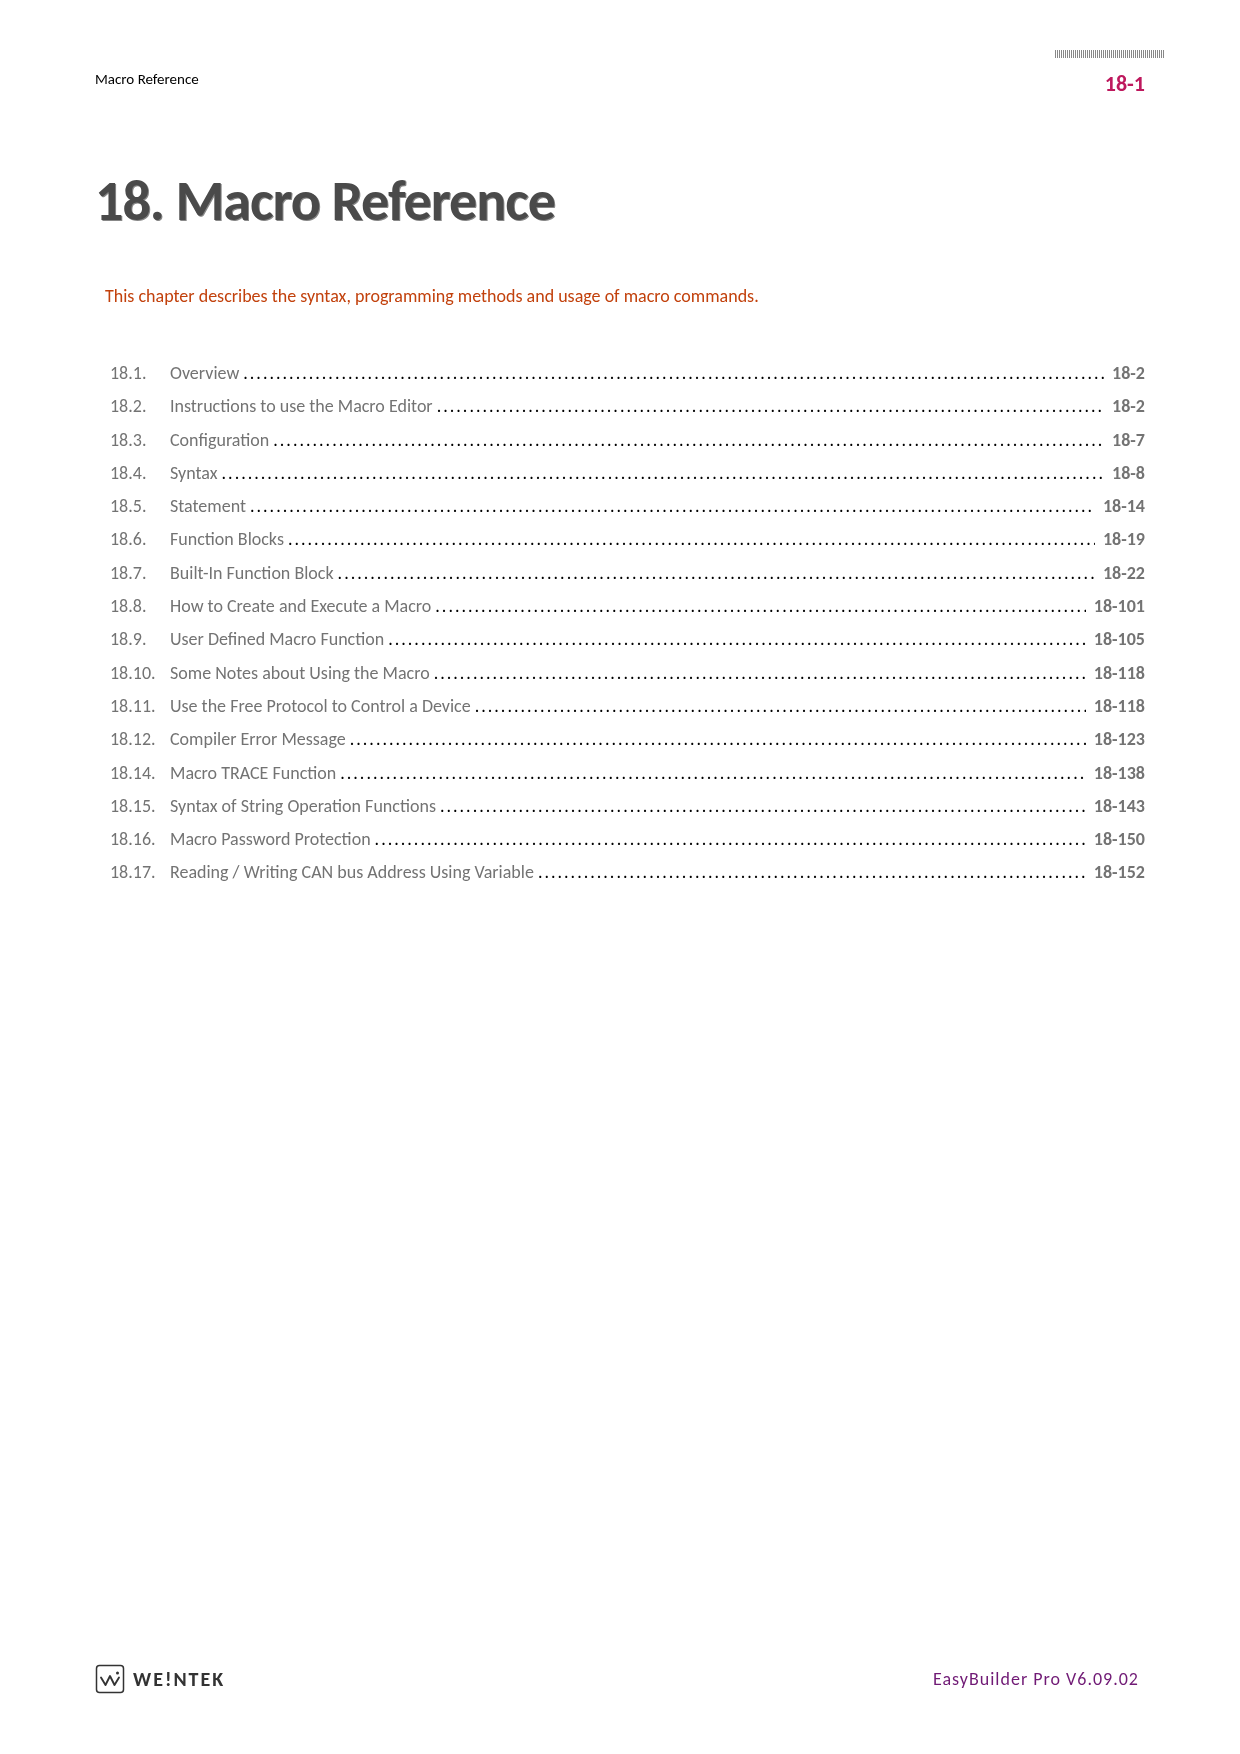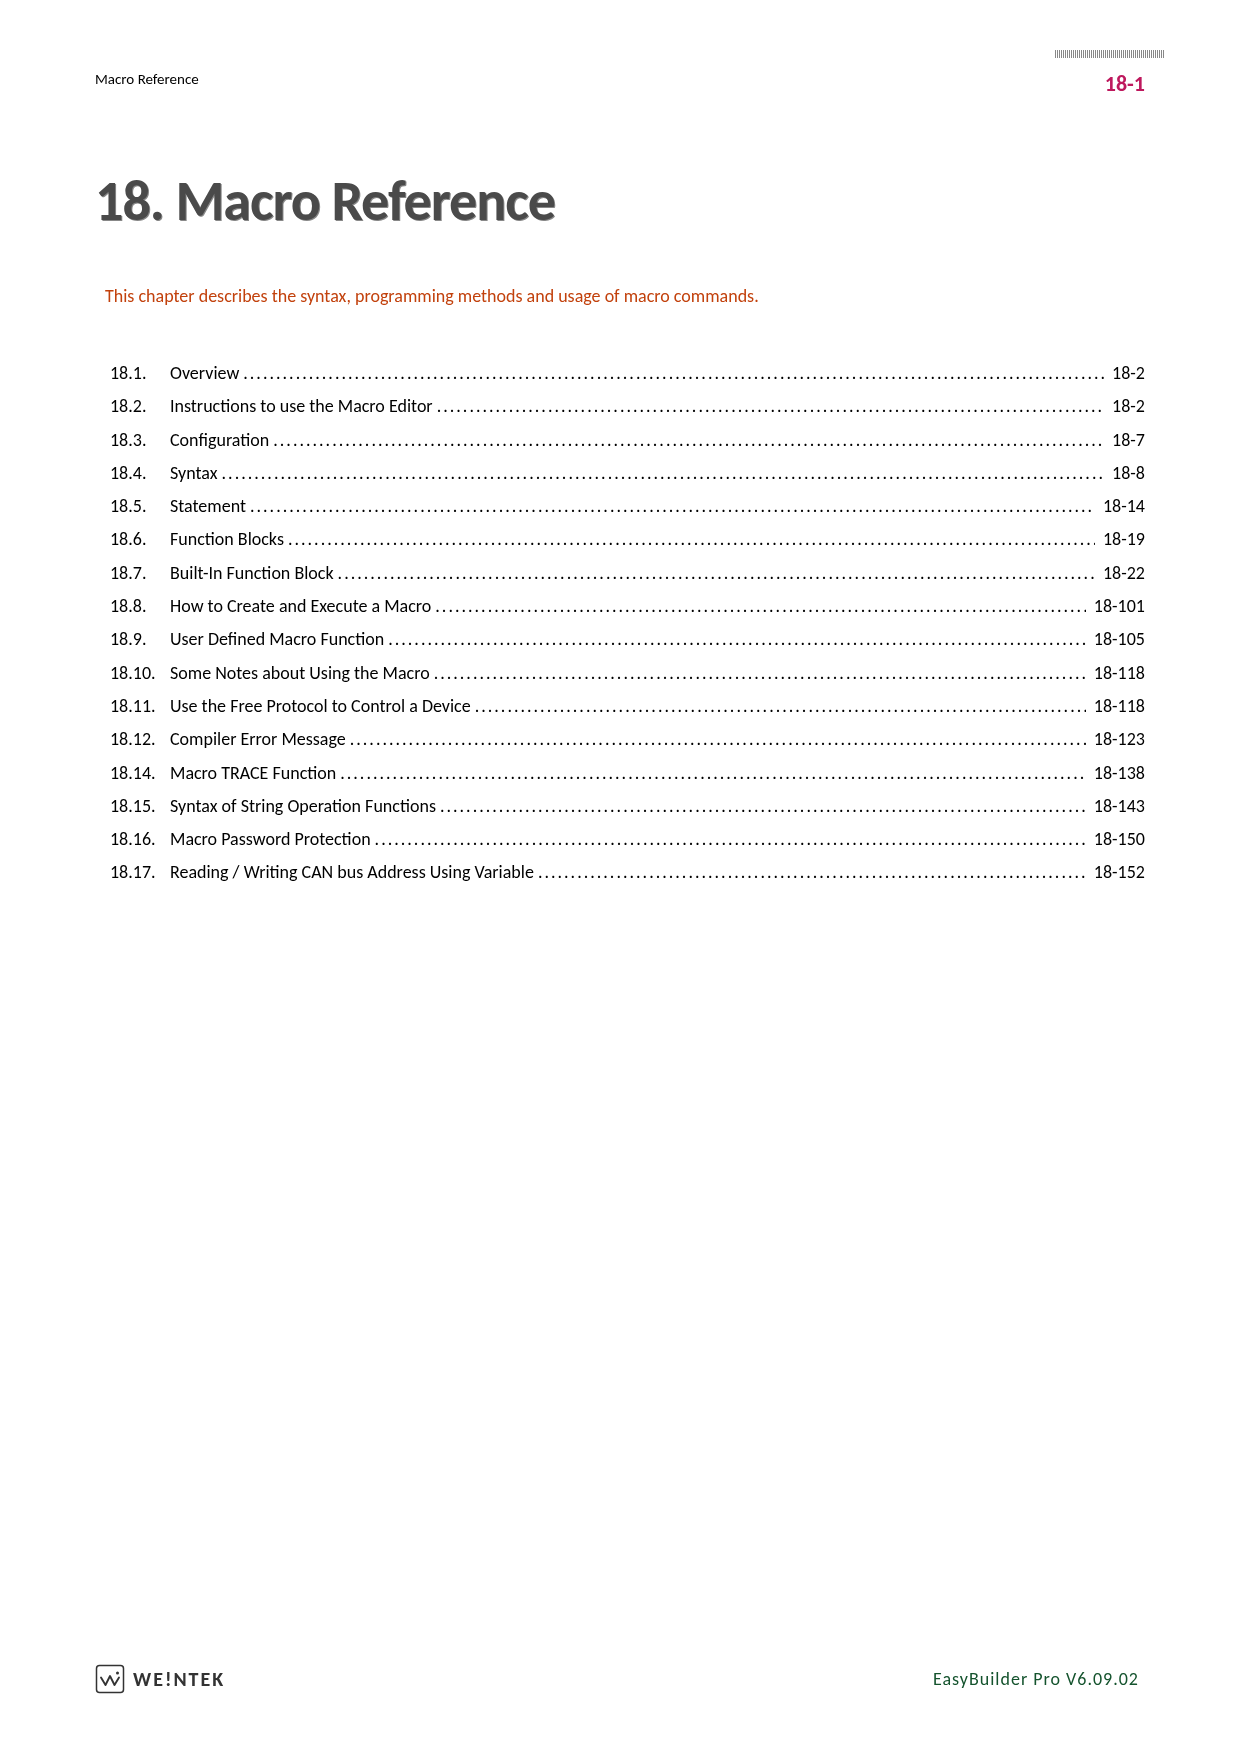--- a/index.html
+++ b/index.html
@@ -66,21 +66,21 @@
       margin-left: 10px;
     }
     .toc {
       margin-left: 15px;
     }
     .toc-row {
       display: flex;
       align-items: baseline;
       font-size: 18px;
       line-height: 1.85;
-      color: #000000;
+      color: #737373;
     }
     .toc-num {
       min-width: 60px;
       text-align: left;
     }
     .toc-title {
       white-space: nowrap;
     }
     .toc-leader {
       flex: 1;
@@ -88,20 +88,21 @@
       margin: 0 4px;
     }
     .toc-leader::after {
       content: "..................................................................................................................................................................................";
       letter-spacing: 2px;
       color: #000;
     }
     .toc-page {
       white-space: nowrap;
       padding-left: 4px;
+      font-weight: bold;
     }
     .footer {
       position: absolute;
       bottom: 60px;
       left: 95px;
       right: 101px;
       display: flex;
       justify-content: space-between;
       align-items: center;
     }
@@ -115,21 +116,21 @@
       height: 30px;
     }
     .footer-brand {
       font-size: 20px;
       font-weight: bold;
       letter-spacing: 2px;
       color: #333;
     }
     .footer-text {
       font-size: 18px;
-      color: #14532d;
+      color: #701a75;
       letter-spacing: 1px;
     }
   </style>
 </head>
 <body>
 
 <div class="page">
   <div class="header">
     <div class="header-left">Macro Reference</div>
     <div class="header-right">

